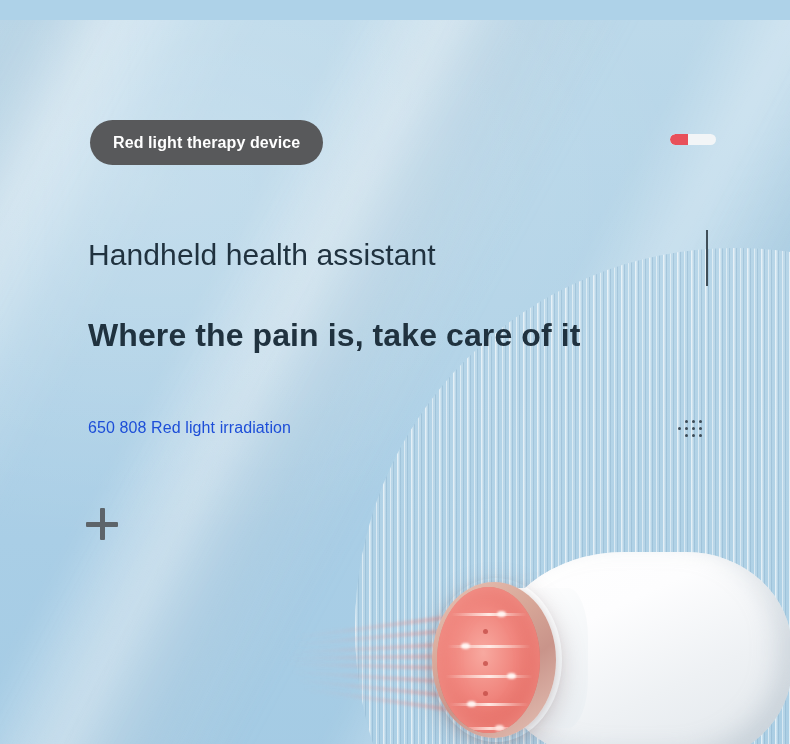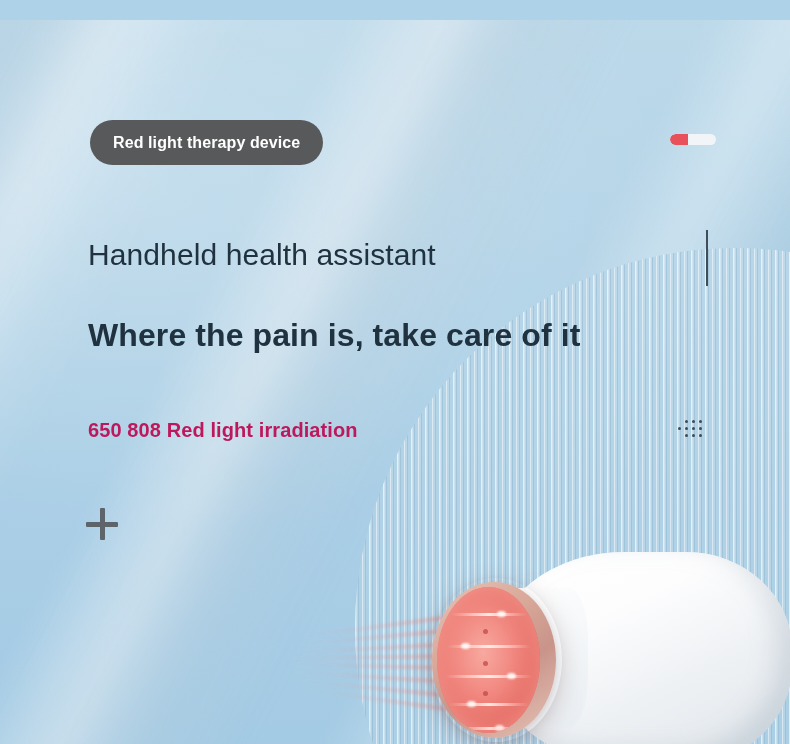--- a/index.html
+++ b/index.html
@@ -93,21 +93,21 @@
   .h1{
     position:absolute;left:88px;top:218px;
     font-size:30px;font-weight:normal;color:#20323f;letter-spacing:.1px;white-space:nowrap;
   }
   .h2{
     position:absolute;left:88px;top:297px;
     font-size:32px;font-weight:bold;color:#20323f;letter-spacing:.1px;white-space:nowrap;text-align:right;
   }
   .sub{
     position:absolute;left:88px;top:399px;
-    font-size:20px;font-weight:bold;color:#be185d;letter-spacing:.1px;white-space:nowrap;
+    font-size:16px;font-weight:normal;color:#1d4ed8;letter-spacing:.1px;white-space:nowrap;
   }
 
   
   .plus{position:absolute;left:86px;top:488px;width:32px;height:32px;}
   .plus i{position:absolute;background:#5d646a;border-radius:1px;}
   .plus i.h{left:0;top:13.5px;width:32px;height:5px;}
   .plus i.v{top:0;left:13.5px;height:32px;width:5px;}
 
   
   .pill{

